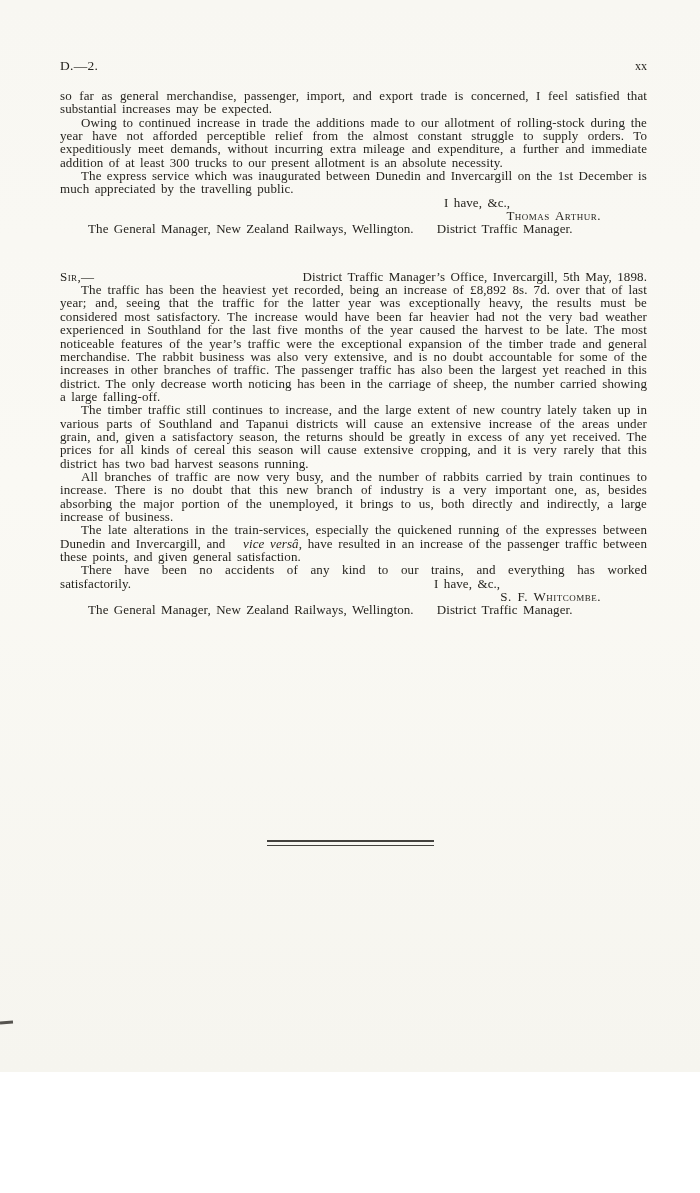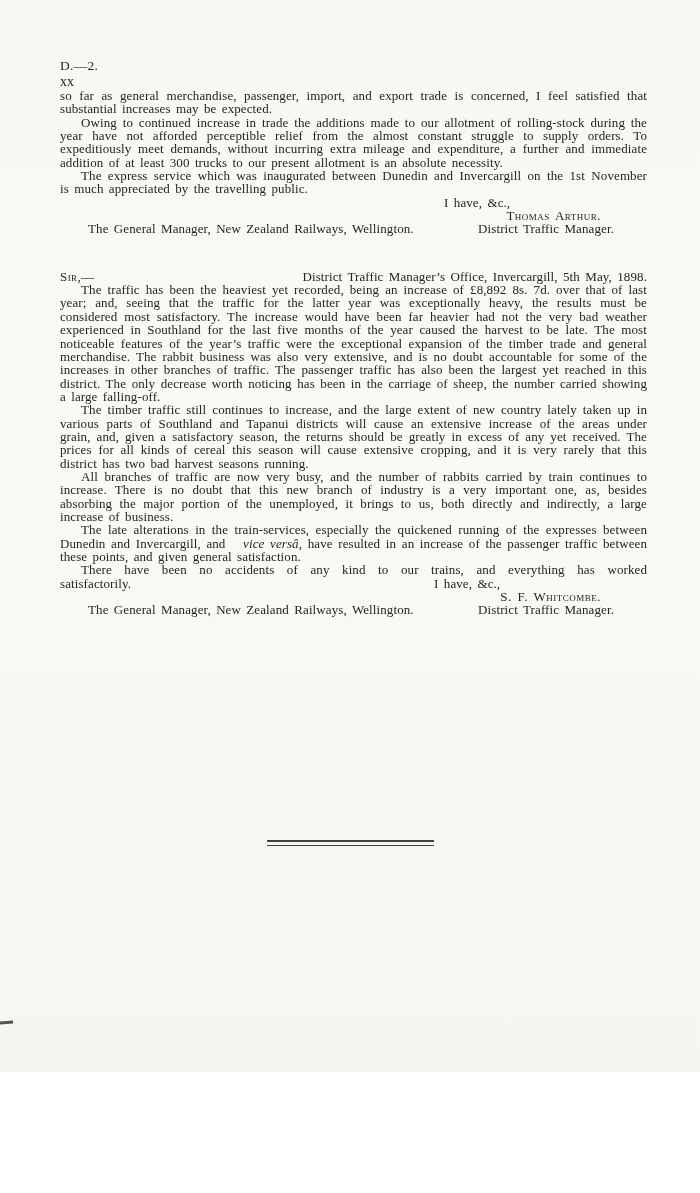--- a/index.html
+++ b/index.html
@@ -11,41 +11,41 @@
     height: 1072px;
     background: linear-gradient(180deg, #f8f7f2 0%, #faf9f4 45%, #f6f5ef 100%);
     font-family: "Liberation Serif", "DejaVu Serif", serif;
     color: #26241f;
     overflow: hidden;
     text-decoration: underline;
   }
 
   .header-row { position: absolute; left: 60px; top: 58px; width: 587px; height: 16px; font-size: 13.5px; }
   .header-left { position: absolute; left: 0; top: 0; letter-spacing: 0.3px; }
-  .header-center { position: absolute; left: 0; top: 16px; width: 100%; text-align: left; font-size: 14px; }
+  .header-center { position: absolute; left: 0; top: 1px; width: 100%; text-align: right; font-size: 12px; }
 
   .content {
     position: absolute;
     left: 60px; top: 89px;
     width: 587px;
     font-size: 13px;
     line-height: 13.35px;
     letter-spacing: 0.1px;
     word-spacing: 2px;
     text-align: justify;
   }
 
   p.para { margin: 0; text-indent: 21px; }
   p.para.noindent { text-indent: 0; }
   p.para.indent-lg { text-indent: 54px; }
   .em { font-style: italic; margin-left: 12px; }
 
   .closing { margin: 0; text-align: left; text-indent: 0; padding-left: 384px; }
   .sig-name { margin: 0; text-align: right; padding-right: 46px; font-variant: small-caps; letter-spacing: 0.5px; }
-  .addr-line { display: flex; justify-content: space-between; margin: 0; }
+  .addr-line { display: flex; margin: 0; gap: 23px; }
   .addr-left { padding-left: 28px; white-space: nowrap; }
   .addr-right { padding-right: 33px; white-space: nowrap; }
 
   .salutation-line { display: flex; margin: 34px 0 0 0; }
   .salutation { font-variant: small-caps; letter-spacing: 0.4px; }
   .office { margin-left: auto; text-align: right; }
 
   .force-just { text-align: justify; text-align-last: justify; }
   .last-line { position: relative; text-align: left; }
   .closing-inline { position: absolute; left: 374px; top: 0; }
@@ -73,21 +73,21 @@
 
   <div class="header-row">
     <span class="header-left">D.—2.</span>
     <span class="header-center">xx</span>
   </div>
 
   <div class="content">
 
     <p class="para noindent">so far as general merchandise, passenger, import, and export trade is concerned, I feel satisfied that substantial increases may be expected.</p>
     <p class="para">Owing to continued increase in trade the additions made to our allotment of rolling-stock during the year have not afforded perceptible relief from the almost constant struggle to supply orders. To expeditiously meet demands, without incurring extra mileage and expenditure, a further and immediate addition of at least 300 trucks to our present allotment is an absolute necessity.</p>
-    <p class="para">The express service which was inaugurated between Dunedin and Invercargill on the 1st November is much appreciated by the travelling public.</p>
+    <p class="para">The express service which was inaugurated between Dunedin and Invercargill on the 1st December is much appreciated by the travelling public.</p>
 
     <p class="closing">I have, &amp;c.,</p>
     <p class="sig-name">Thomas Arthur.</p>
     <div class="addr-line">
       <span class="addr-left">The General Manager, New Zealand Railways, Wellington.</span>
       <span class="addr-right">District Traffic Manager.</span>
     </div>
 
     <div class="salutation-line">
       <span class="salutation">Sir,—</span>

